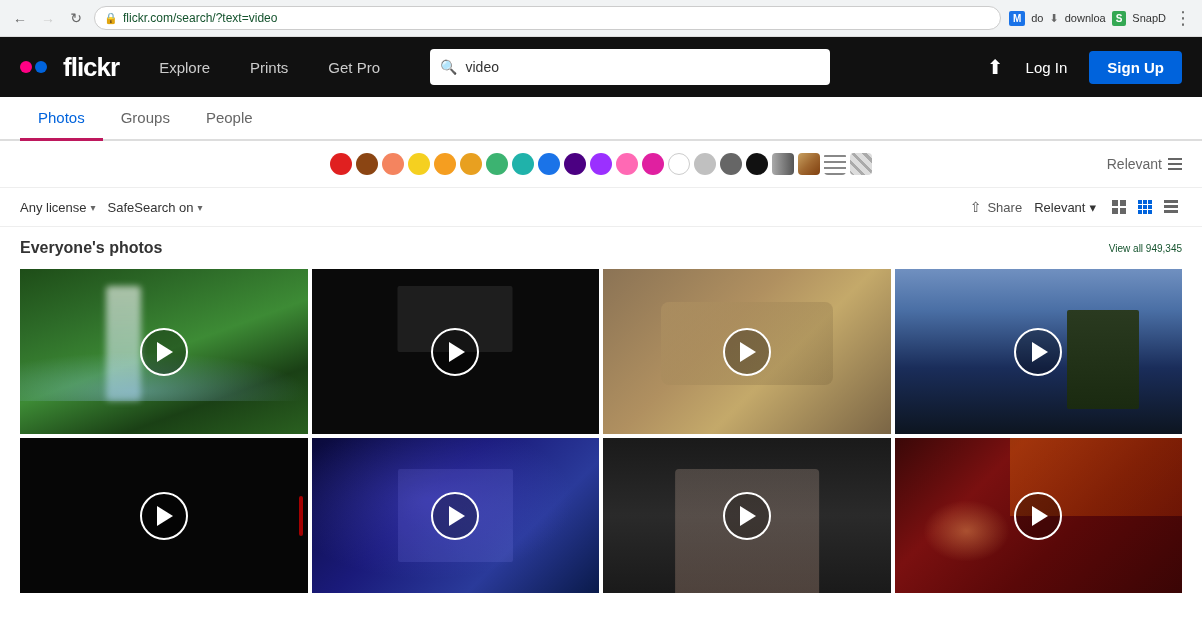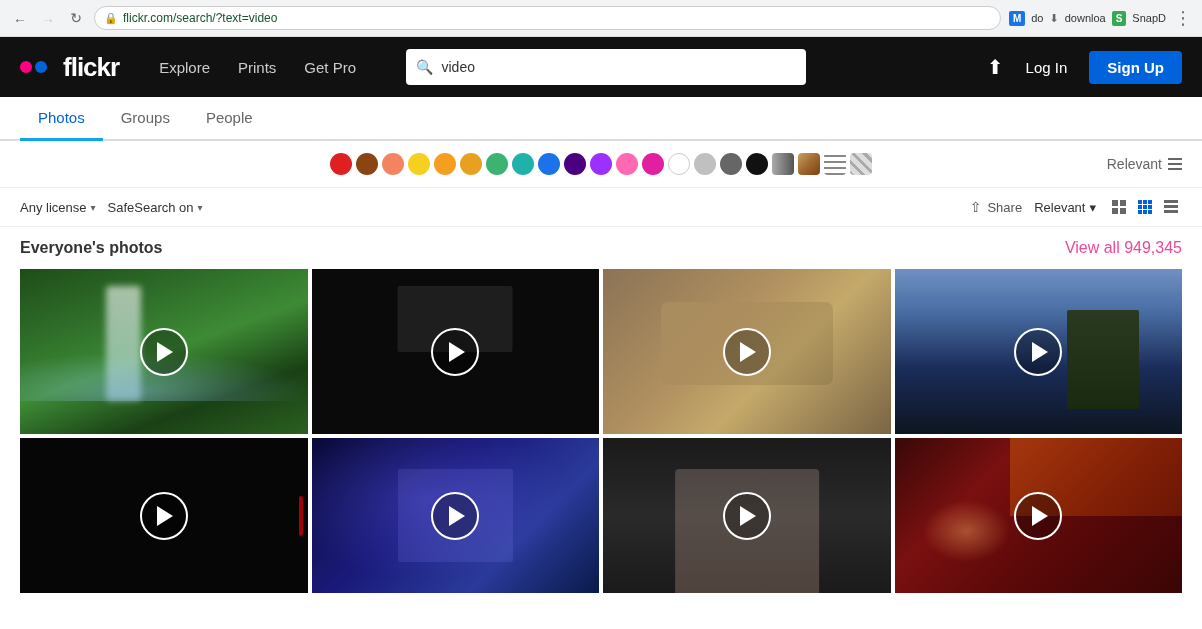--- a/index.html
+++ b/index.html
@@ -128,21 +128,21 @@
     .dot-blue { width: 12px; height: 12px; border-radius: 50%; background: #0063dc; }
     .flickr-wordmark {
       color: white;
       font-size: 26px;
       font-weight: bold;
       font-family: 'Arial', sans-serif;
       letter-spacing: -1px;
     }
     .header-nav {
       display: flex;
-      gap: 8px;
+      gap: 20px;
       align-items: center;
     }
     .header-nav-link {
       color: #ccc;
       text-decoration: none;
       padding: 4px 10px;
       font-size: 15px;
       cursor: pointer;
     }
     .header-search {
@@ -207,21 +207,21 @@
     .tab {
       padding: 12px 18px;
       font-size: 15px;
       color: #666;
       cursor: pointer;
       border-bottom: 3px solid transparent;
       margin-bottom: -2px;
     }
     .tab.active {
       color: #0063dc;
-      border-bottom: 3px solid #0ea5e9;
+      border-bottom: 3px solid #be185d;
       font-weight: 500;
     }
 
     
     .filter-bar {
       padding: 12px 20px;
       display: flex;
       align-items: center;
       justify-content: center;
       gap: 4px;
@@ -308,22 +308,22 @@
       justify-content: space-between;
       align-items: center;
       margin-bottom: 12px;
     }
     .section-title {
       font-size: 16px;
       font-weight: bold;
       color: #333;
     }
     .view-all-link {
-      color: #ec4899;
-      font-size: 16px;
+      color: #14532d;
+      font-size: 10px;
       cursor: pointer;
       text-decoration: none;
     }
 
     
     .photo-grid {
       display: grid;
       grid-template-columns: repeat(4, 1fr);
       gap: 4px;
     }

